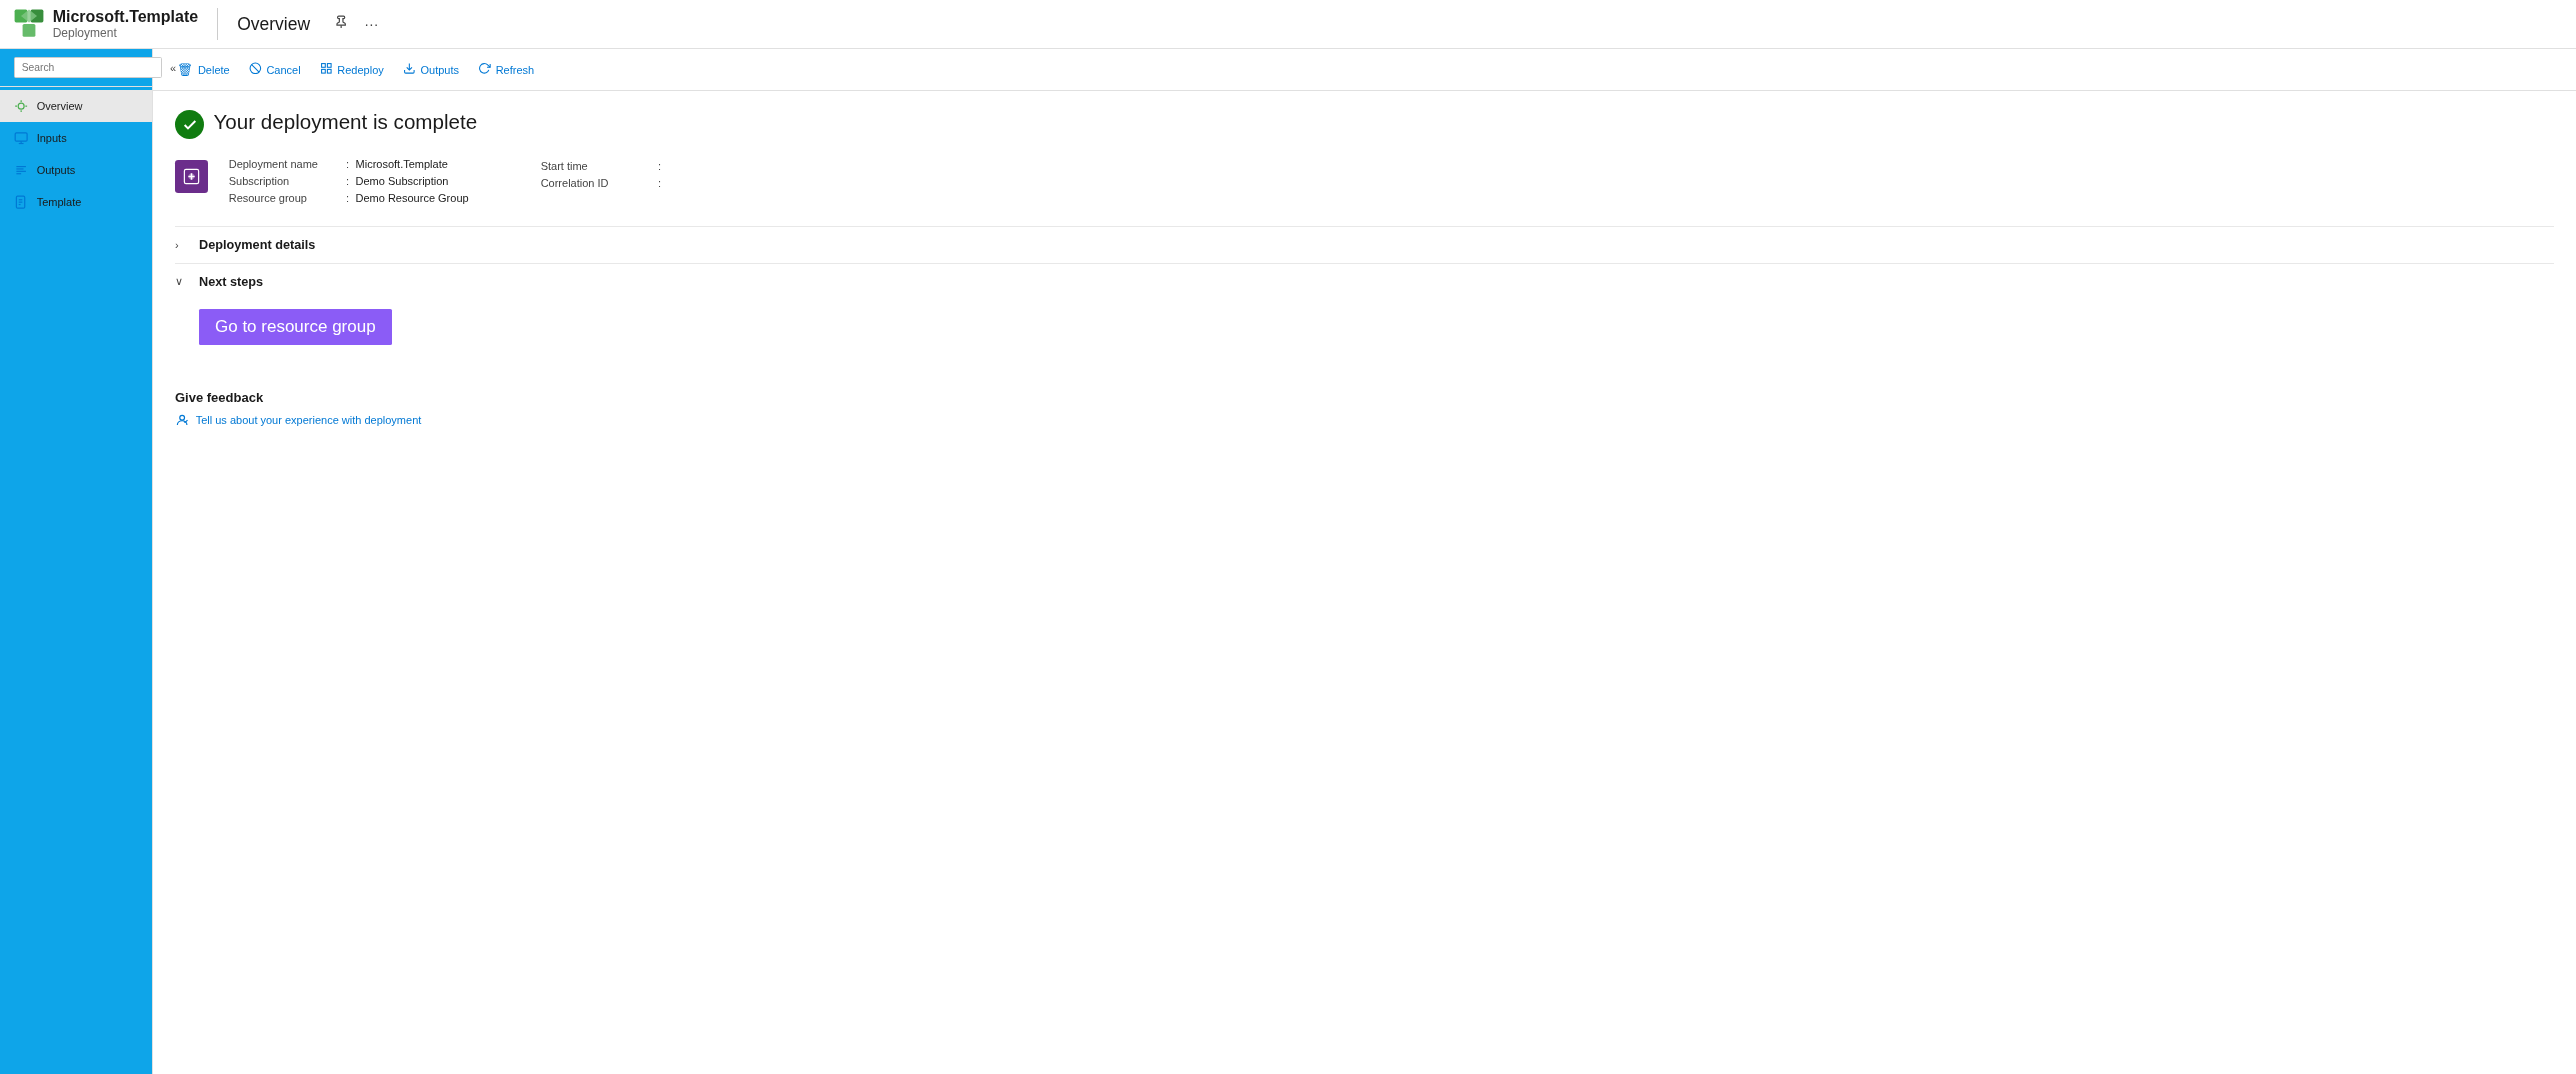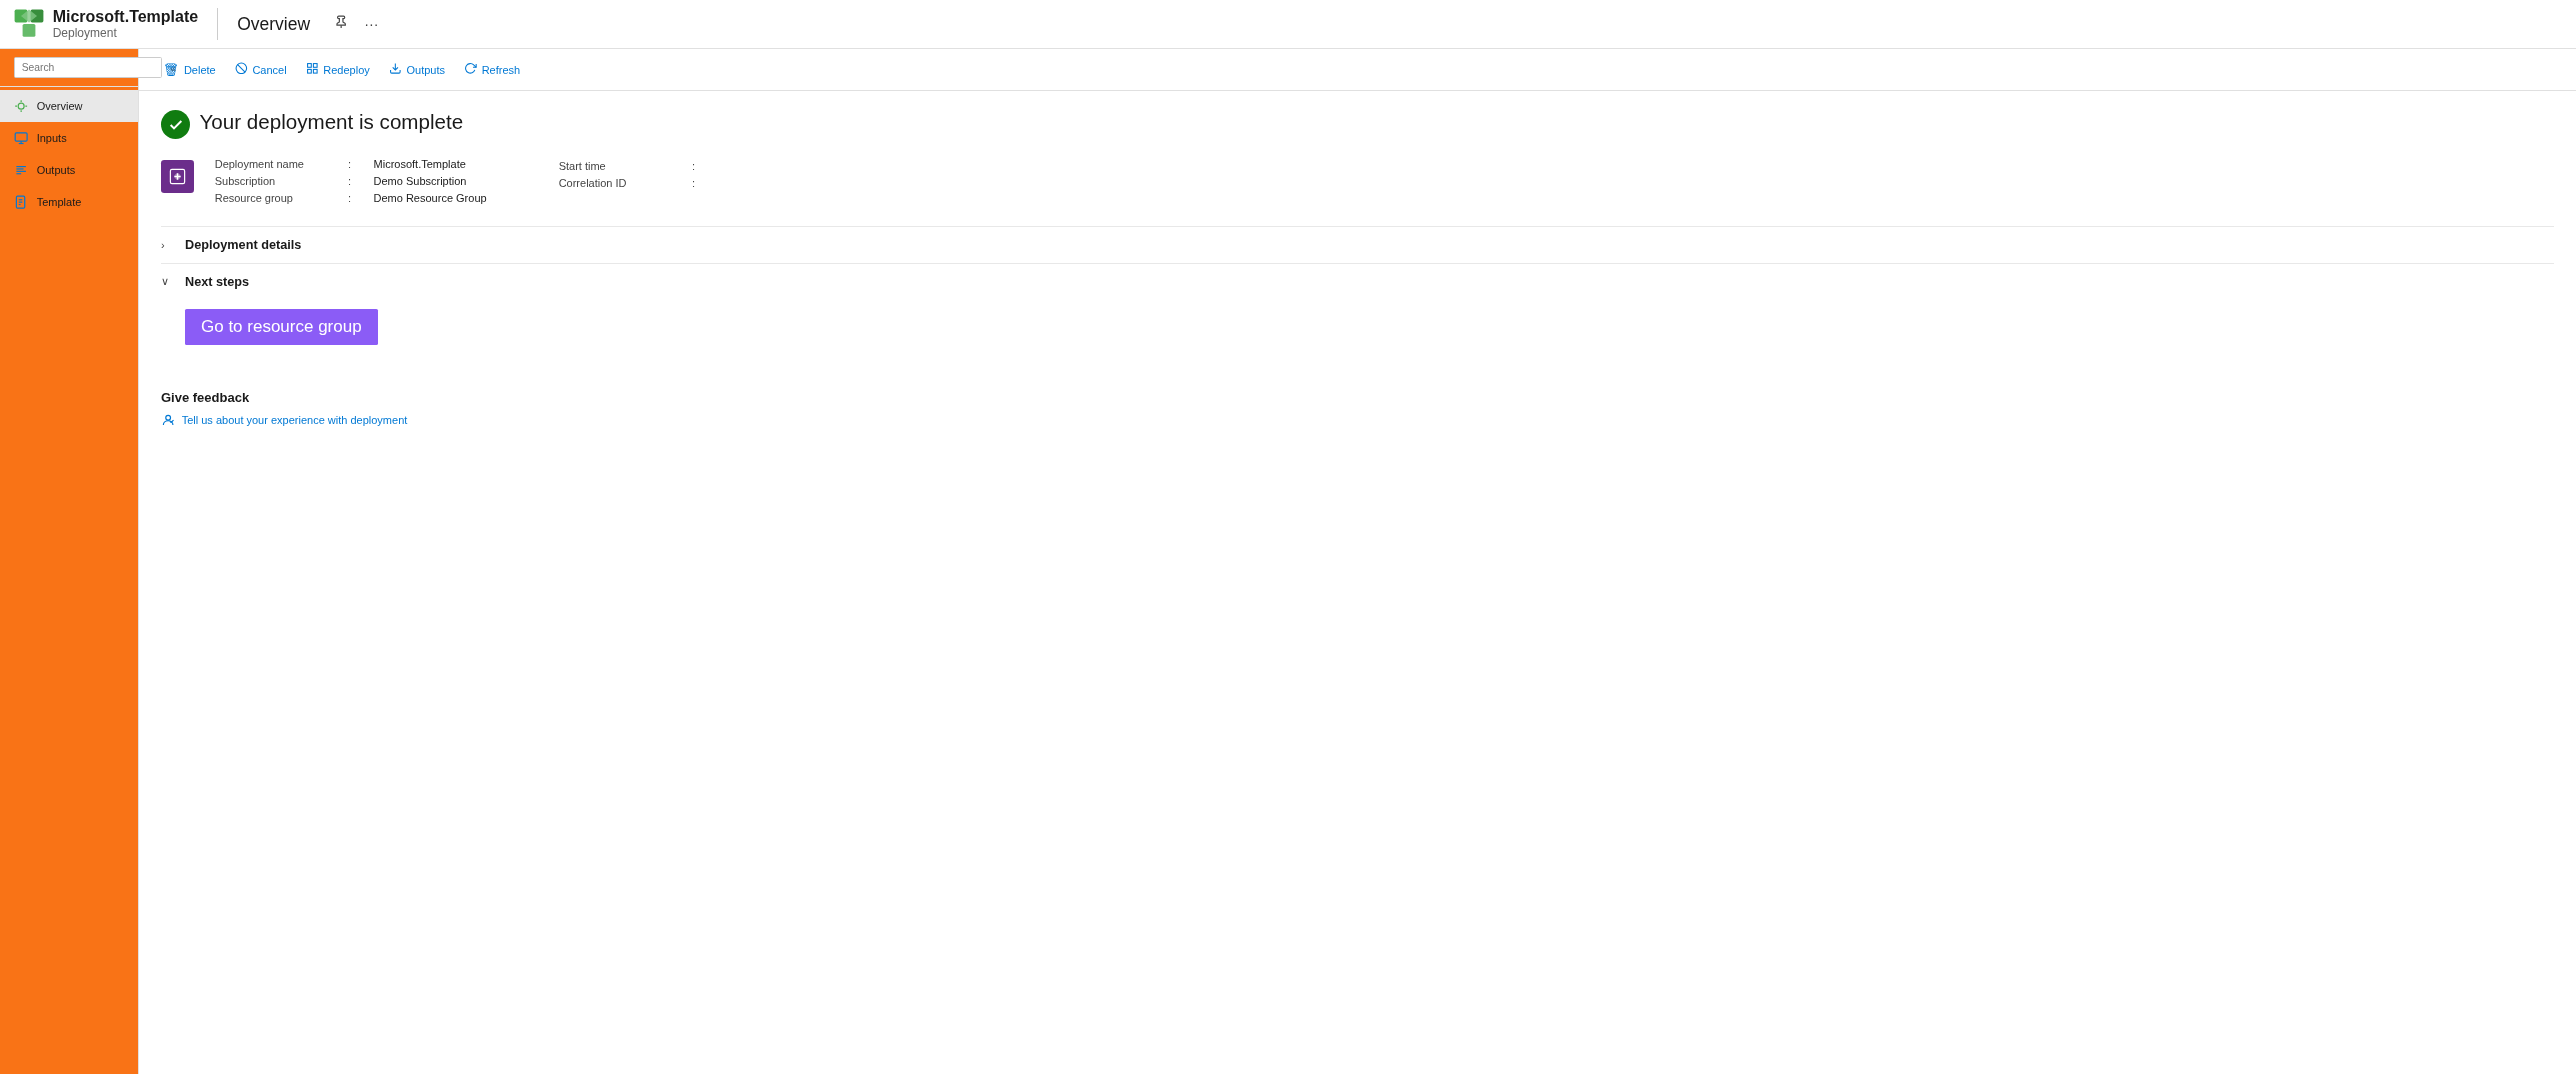--- a/index.html
+++ b/index.html
@@ -9,41 +9,41 @@
     .header-logo { display: flex; align-items: center; gap: 8px; }
     .logo-icon { width: 32px; height: 32px; }
     .header-title { display: flex; flex-direction: column; }
     .header-app-name { font-size: 16px; font-weight: 600; color: #1a1a1a; }
     .header-subtitle { font-size: 12px; color: #666; }
     .header-divider { width: 0.8px; height: 32px; background: #ccc; margin: 0 6.4px; }
     .header-page-title { font-size: 17.5px; font-weight: 300; color: #1a1a1a; margin-right: 6.4px; }
     .header-actions { display: flex; align-items: center; gap: 6.4px; }
     .header-icon-btn { background: none; border: none; cursor: pointer; padding: 3.2px 4.8px; font-size: 14.3px; color: #444; }
     .main-layout { display: flex; flex: 1; overflow: hidden; }
-    .sidebar { width: 139px; border-right: 0.8px solid #e0e0e0; display: flex; flex-direction: column; background: #f97316; flex-shrink: 0; }
+    .sidebar { width: 153px; border-right: 0.8px solid #e0e0e0; display: flex; flex-direction: column; background: #0ea5e9; flex-shrink: 0; }
     .search-bar { display: flex; align-items: center; padding: 8px 9.5px; border-bottom: 0.8px solid #e0e0e0; gap: 4.8px; }
     .search-input { flex: 1; border: 0.8px solid #ccc; border-radius: 1.6px; padding: 4px 6.4px; font-size: 10.3px; outline: none; }
     .collapse-btn { background: none; border: none; cursor: pointer; color: #444; font-size: 11px; padding: 1.6px 3.2px; }
     .nav-items { display: flex; flex-direction: column; padding: 3.2px 0; }
     .nav-item { display: flex; align-items: center; gap: 8px; padding: 8px 12.7px; cursor: pointer; font-size: 11px; color: #1a1a1a; text-decoration: none; }
     .nav-item.active { background: #e8e8e8; font-weight: 500; }
     .nav-icon { width: 16px; height: 16px; display: flex; align-items: center; justify-content: center; }
     .content-area { flex: 1; overflow-y: auto; }
     .toolbar { display: flex; align-items: center; gap: 3.2px; padding: 8px 16px; border-bottom: 0.8px solid #e0e0e0; }
     .toolbar-btn { display: flex; align-items: center; gap: 4.8px; background: none; border: none; cursor: pointer; padding: 4.8px 8px; font-size: 11px; color: #0078d4; border-radius: 1.6px; }
     .toolbar-btn .icon { font-size: 12.7px; }
     .main-content { padding: 19px 22px; }
     .deployment-complete { display: flex; align-items: flex-start; gap: 9.5px; margin-bottom: 19px; }
     .success-icon { width: 29px; height: 29px; background: #107c10; border-radius: 50%; display: flex; align-items: center; justify-content: center; color: white; font-size: 16px; flex-shrink: 0; }
     .deployment-title { font-size: 20.6px; font-weight: 300; color: #1a1a1a; }
     .deployment-info { display: flex; gap: 64px; margin-bottom: 22px; margin-left: 0; padding-left: 0; }
     .info-left { display: flex; gap: 12.7px; }
     .resource-icon { width: 33px; height: 33px; background: #6b2d8b; border-radius: 3.2px; display: flex; align-items: center; justify-content: center; color: white; font-size: 14.3px; flex-shrink: 0; margin-top: 1.6px; }
     .info-fields { display: flex; flex-direction: column; gap: 4.8px; }
-    .info-row { display: flex; align-items: flex-start; gap: 16px; padding-left: 8px; }
+    .info-row { display: flex; align-items: flex-start; gap: 0; padding-left: 8px; }
     .info-label { color: #444; min-width: 111px; font-size: 11px; }
     .info-colon { color: #444; margin: 0 6.4px; }
     .info-value { color: #1a1a1a; font-size: 11px; }
     .info-right { display: flex; flex-direction: column; gap: 4.8px; padding-top: 1.6px; }
     .section-row { display: flex; align-items: center; gap: 8px; padding: 11px 0; border-top: 0.8px solid #e8e8e8; cursor: pointer; }
     .chevron { font-size: 11px; color: #444; width: 16px; }
     .section-label { font-size: 12.7px; font-weight: 600; color: #1a1a1a; }
     .next-steps-content { padding: 9.5px 0 9.5px 24px; }
     .btn-primary { background: #8b5cf6; color: white; border: none; border-radius: 1.6px; padding: 8px 16px; font-size: 17px; cursor: pointer; font-weight: 500; }
     .feedback-section { margin-top: 22px; padding-top: 12.7px; }

